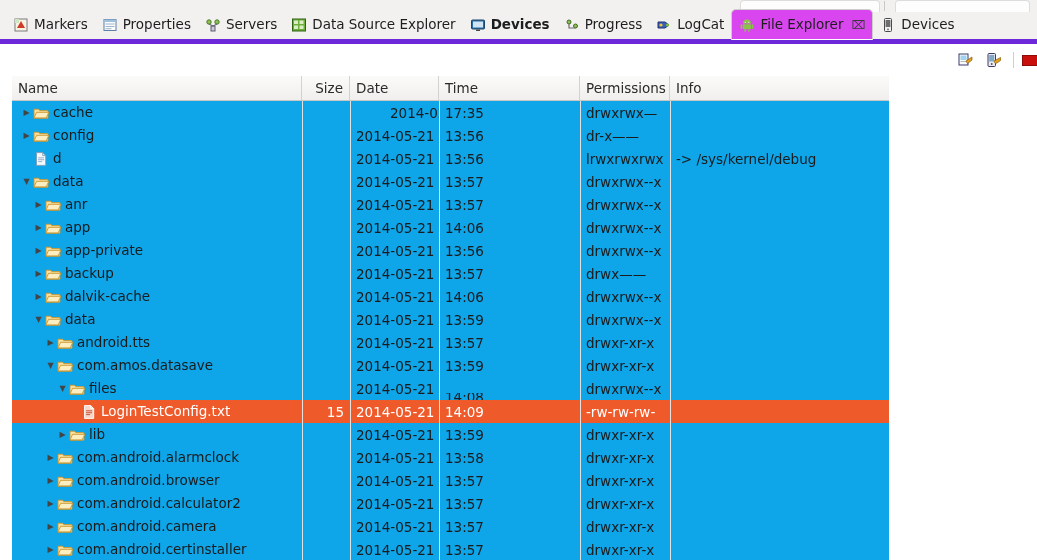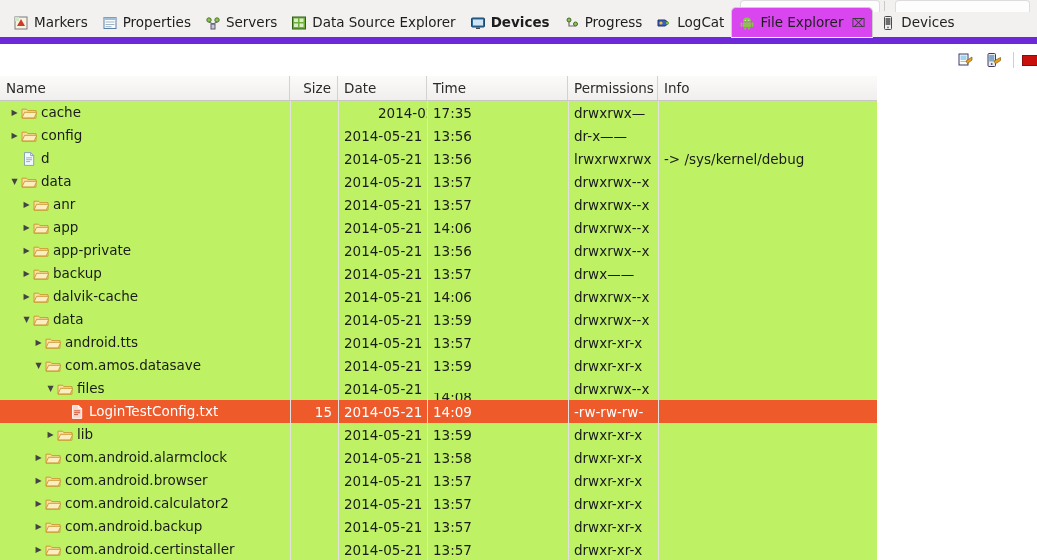--- a/index.html
+++ b/index.html
@@ -40,21 +40,21 @@
   }
 
   
   .tabbar {
     position: absolute; left: 0; top: 12px;
     width: 1037px; height: 32px;
     background: #f2f1f0;
     display: flex;
     align-items: flex-end;
     padding-left: 6px;
-    border-bottom: 7px solid #6d28d9;
+    border-bottom: 5px solid #6d28d9;
   }
   .tab {
     display: flex;
     align-items: center;
     gap: 5px;
     height: 28px;
     padding: 0 7px;
     font-size: 13.5px;
     color: #1d1d1d;
     white-space: nowrap;
@@ -106,23 +106,23 @@
     margin-right: -9px;
   }
   .tb-stop .sq {
     width: 22px; height: 11px;
     background: #c9100d;
     border: 1px solid #8d0b09;
   }
 
   
   .table-wrap {
-    position: absolute; left: 0; top: 76px;
+    position: absolute; left: 12px; top: 76px;
     width: 877px; height: 484px;
-    background: #bef264;
+    background: #0ea5e9;
     overflow: hidden;
   }
   .colhead {
     display: flex;
     height: 25px;
     background: linear-gradient(to bottom, #fbfbfa 0%, #f0efee 100%);
     border-bottom: 1px solid #c9c7c5;
     font-size: 13.5px;
     color: #2a2a2a;
   }
@@ -848,21 +848,21 @@
         <div class="row">
           <div class="cell name" style="width: 290px; flex: 0 0 290px;">
             <span style="display: inline-block; flex: 0 0 32px;"></span>
             <span class="twisty">▶</span>
             <span class="nicon">
               <svg class="folder-svg" width="16" height="16" viewBox="0 0 16 16">
     <path d="M1 4.2 h4.6 l1.2 1.4 h8.2 v7.6 h-14 z" fill="#fbe0a0" stroke="#c8952c" stroke-width="0.9"></path>
     <path d="M1 12.9 l2.6 -5.6 h12.2 l-2.6 5.6 z" fill="#fdeec2" stroke="#c8952c" stroke-width="0.9"></path>
   </svg>
             </span>
-            <span class="nlabel">com.android.backup</span>
+            <span class="nlabel">com.android.camera</span>
           </div>
           <div class="cell num" style="width: 48px; flex: 0 0 48px;">
             <span></span>
           </div>
           <div class="cell" style="width: 89px; flex: 0 0 89px;">
             <span>2014-05-21</span>
           </div>
           <div class="cell" style="width: 141px; flex: 0 0 141px;">
             <span>13:57</span>
           </div>

